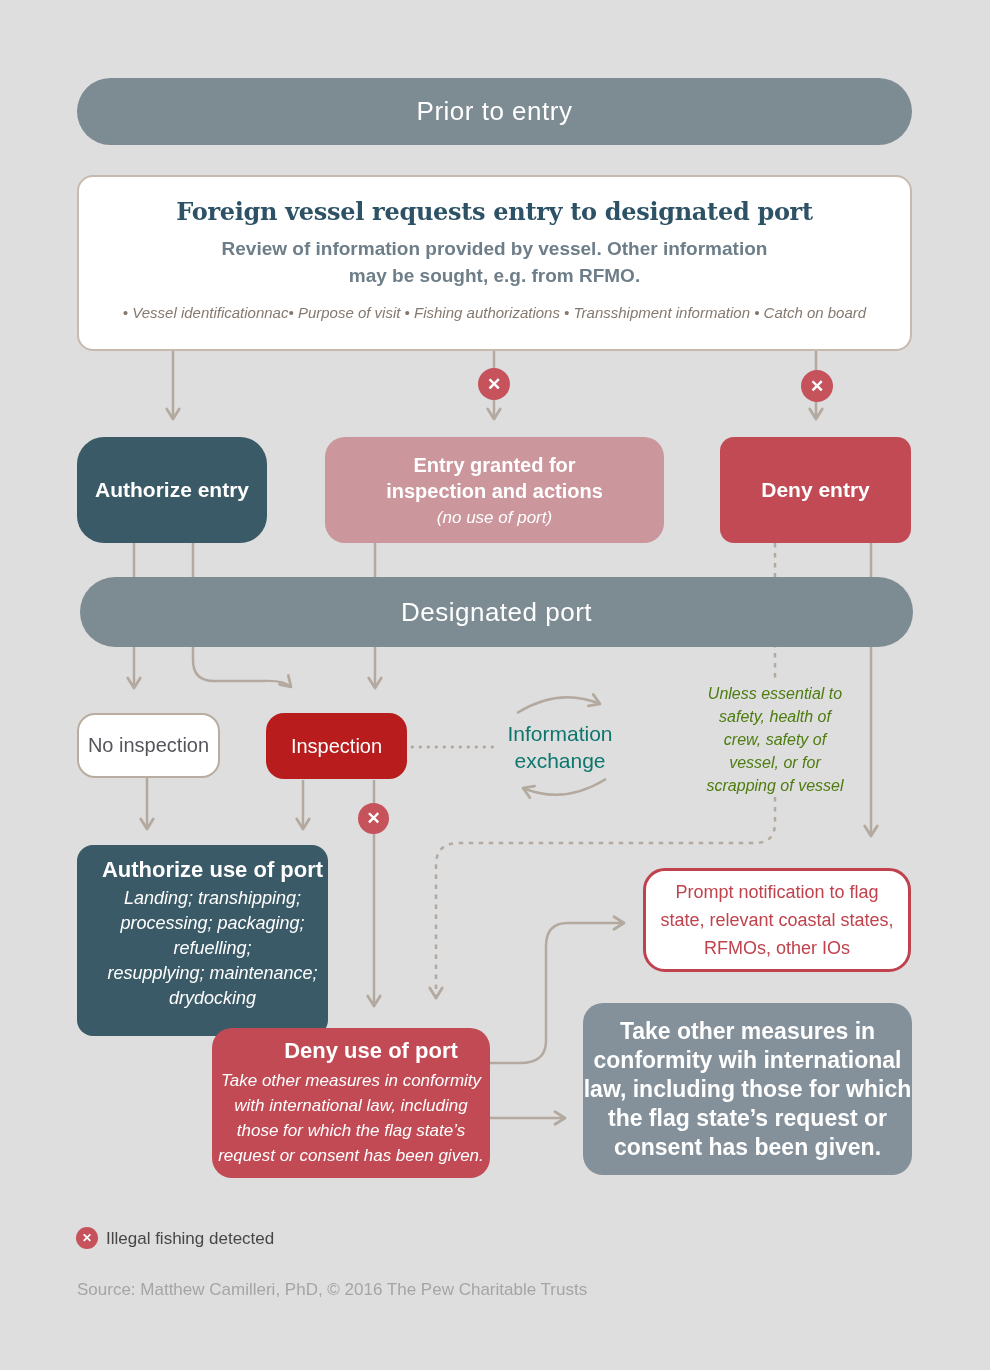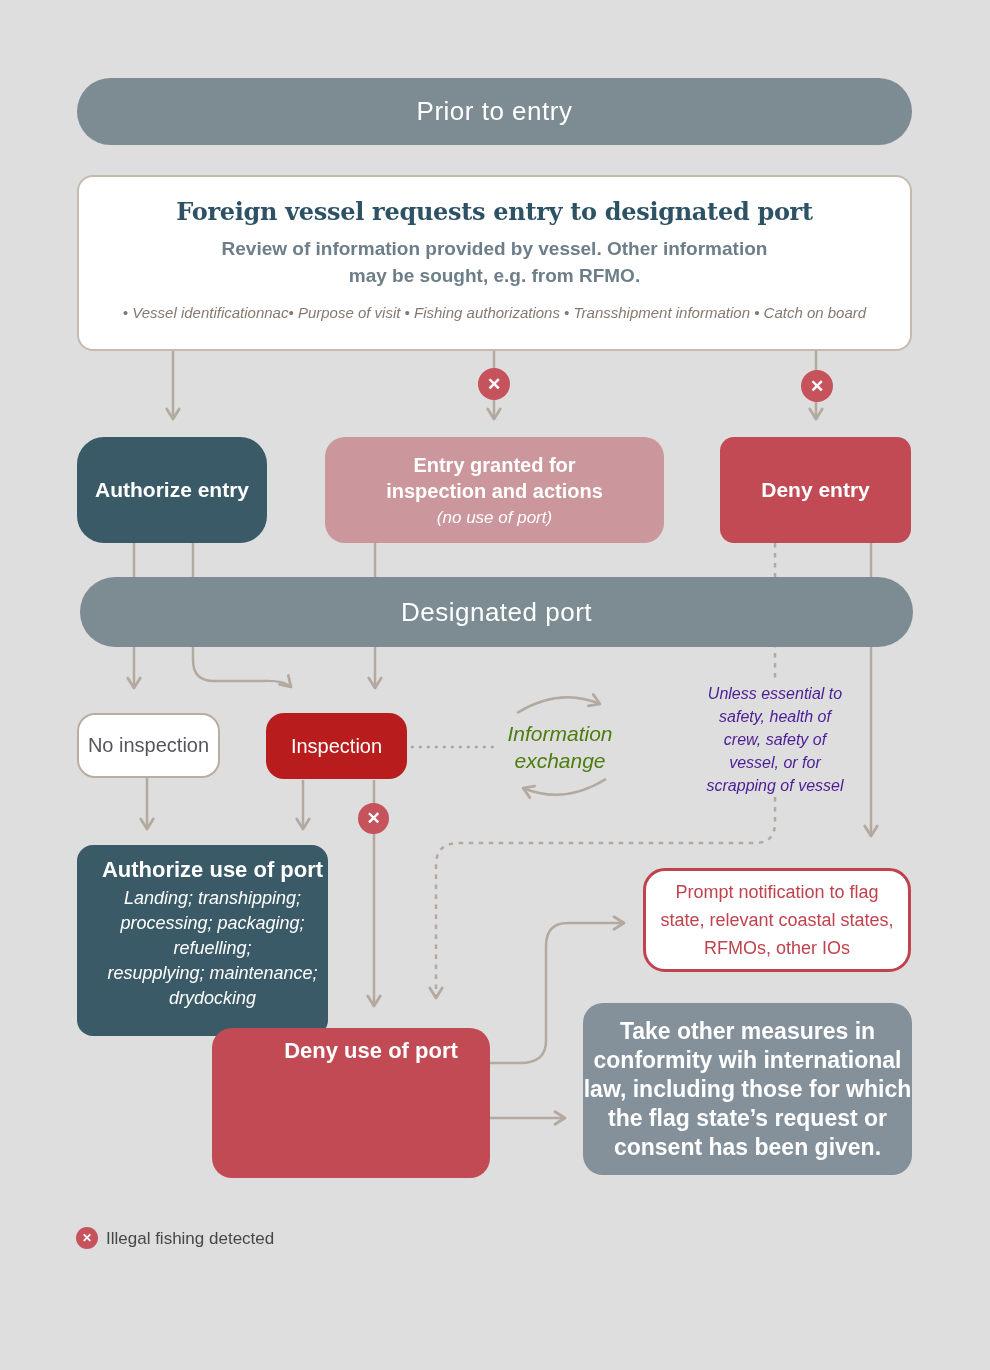--- a/index.html
+++ b/index.html
@@ -17,22 +17,22 @@
   .wb-bullets{font-size:15px;font-style:italic;color:#85796f;margin-top:15px;}
   .teal{background:#3b5a67;border-radius:14px;color:#fff;text-align:center;}
   .pink{background:#cb969c;border-radius:20px;color:#fff;text-align:center;}
   .red{background:#c14a54;border-radius:14px;color:#fff;text-align:center;}
   .boxtitle{font-weight:bold;font-size:21px;}
   .center-lh{display:flex;align-items:center;justify-content:center;}
   .eg-main{font-weight:bold;font-size:20px;line-height:26px;margin-top:15px;}
   .eg-note{font-style:italic;font-size:17px;margin-top:4px;}
   .outline{background:#fff;border:2px solid #b9aca0;border-radius:18px;color:#55565c;font-size:20px;}
   .insp{background:#b91c1c;border-radius:18px;color:#fff;font-size:20px;}
-  .info-ex{font-style:italic;font-size:21px;line-height:27px;color:#4d7c0f;text-align:center;}
-  .unless{color:#4c1d95;font-style:italic;font-size:16px;line-height:23px;text-align:center;}
+  .info-ex{font-size:21px;line-height:27px;color:#0f766e;text-align:center;}
+  .unless{color:#4d7c0f;font-style:italic;font-size:16px;line-height:23px;text-align:center;}
   .use-title{font-weight:bold;font-size:22px;margin-top:12px;}
   .use-body{font-style:italic;font-size:18px;line-height:25px;margin-top:3px;}
   .prompt{background:#fff;border:3px solid #c0424d;border-radius:22px;color:#c0424d;font-size:18px;line-height:28px;text-align:center;display:flex;align-items:center;justify-content:center;}
   .denyuse-title{font-weight:bold;font-size:22px;margin-top:10px;margin-left:40px;}
   .denyuse-body{font-style:italic;font-size:17px;line-height:25px;margin-top:4px;}
   .graybox{background:#84919b;border-radius:20px;color:#fff;font-weight:bold;font-size:23px;line-height:29px;text-align:center;display:flex;align-items:center;justify-content:center;}
   .legend-label{font-size:17px;color:#47474a;}
   .source{font-size:17px;color:#a5a5a5;}
 </style>
 </head>
@@ -136,27 +136,32 @@
 resupplying; maintenance;
 drydocking</div>
   </div>
 
   <div class="abs node prompt ml" style="left:643px;top:868px;width:268px;height:104px;">Prompt notification to flag
 state, relevant coastal states,
 RFMOs, other IOs</div>
 
   <div class="abs node red" style="left:212px;top:1028px;width:278px;height:150px;border-radius:20px;">
     <div class="denyuse-title">Deny use of port</div>
+    <div class="denyuse-body ml">Take other measures in conformity
+with international law, including
+those for which the flag state’s
+request or consent has been given.</div>
   </div>
 
   <div class="abs node graybox ml" style="left:583px;top:1003px;width:329px;height:172px;">Take other measures in
 conformity wih international
 law, including those for which
 the flag state’s request or
 consent has been given.</div>
 
   <div class="abs xmark" style="left:76px;top:1227px;width:22px;height:22px;font-size:12px;">
     <span>✕</span>
   </div>
   <div class="abs legend-label" style="left:106px;top:1229px;">Illegal fishing detected</div>
 
+  <div class="abs source" style="left:77px;top:1280px;">Source: Matthew Camilleri, PhD, © 2016 The Pew Charitable Trusts</div>
 
 </div>
 
 </body></html>

